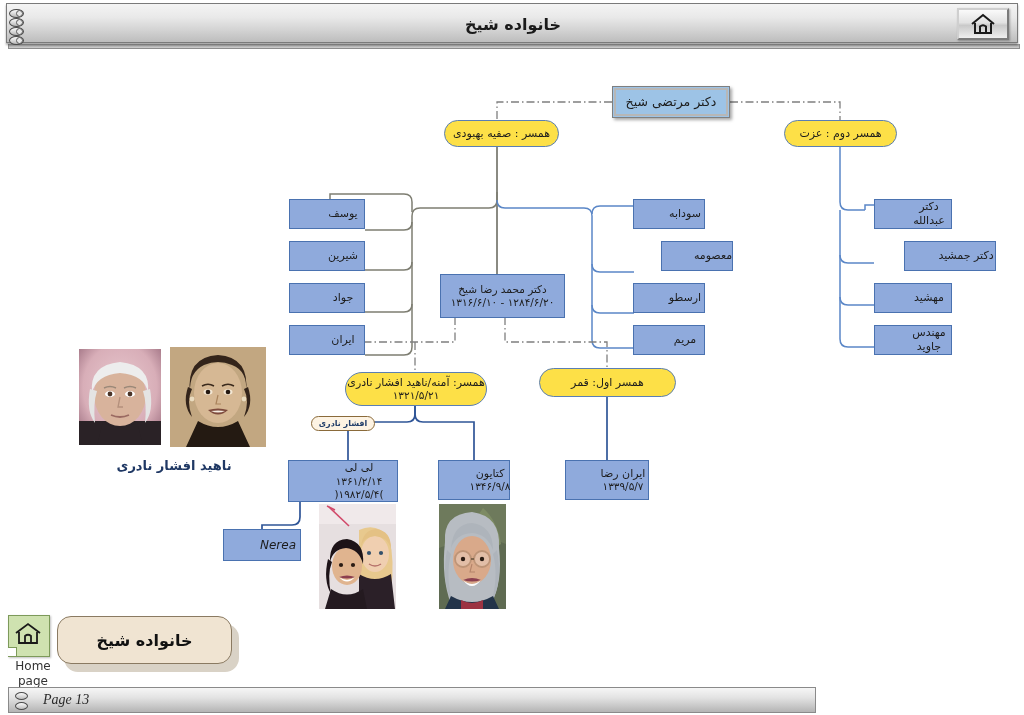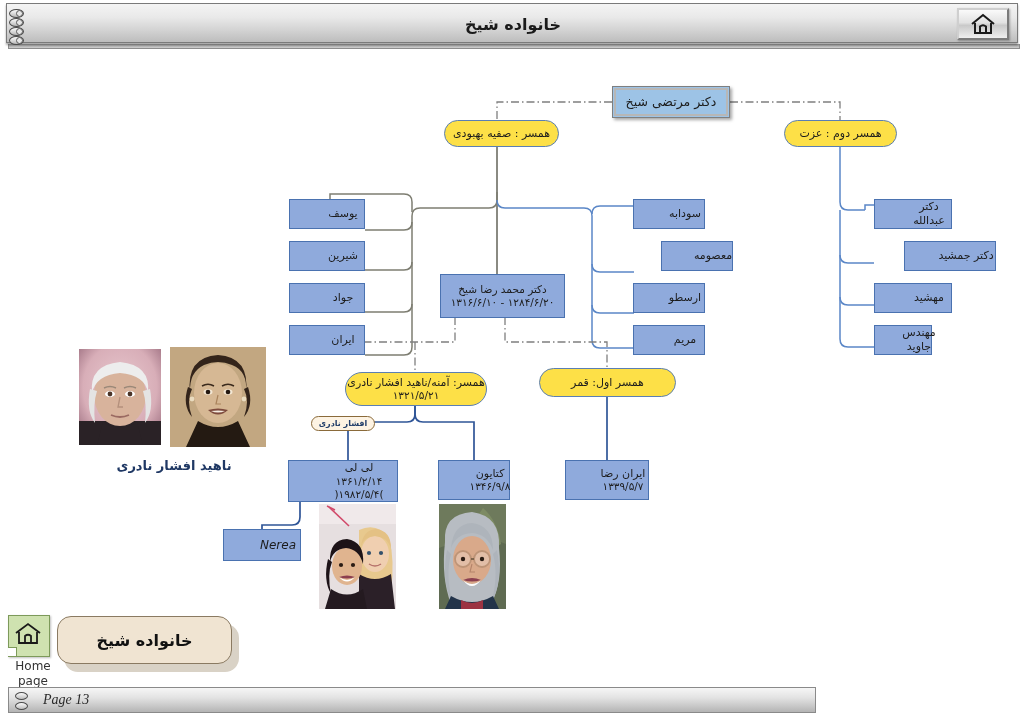--- a/index.html
+++ b/index.html
@@ -236,21 +236,21 @@
 
   <div class="node rect-node" style="left:874px;top:147px;width:78px;height:30px;">
     <span>دکتر عبدالله</span>
   </div>
   <div class="node rect-node" style="left:904px;top:189px;width:92px;height:30px;">
     <span>دکتر جمشید</span>
   </div>
   <div class="node rect-node" style="left:874px;top:231px;width:78px;height:30px;">
     <span>مهشید</span>
   </div>
-  <div class="node rect-node" style="left:874px;top:273px;width:58px;height:30px;">
+  <div class="node rect-node" style="left:874px;top:273px;width:78px;height:30px;">
     <span>مهندس جاوید</span>
   </div>
 
   <div class="node center-node" style="left:440px;top:222px;width:125px;height:44px;flex-direction:column;">
     <span>دکتر محمد رضا شیخ</span>
     <span class="num">۱۲۸۴/۶/۲۰ - ۱۳۱۶/۶/۱۰</span>
   </div>
 
   <div class="node pill-node" style="left:345px;top:320px;width:142px;height:34px;flex-direction:column;">
     <span>همسر: آمنه/ناهید افشار نادری</span>

